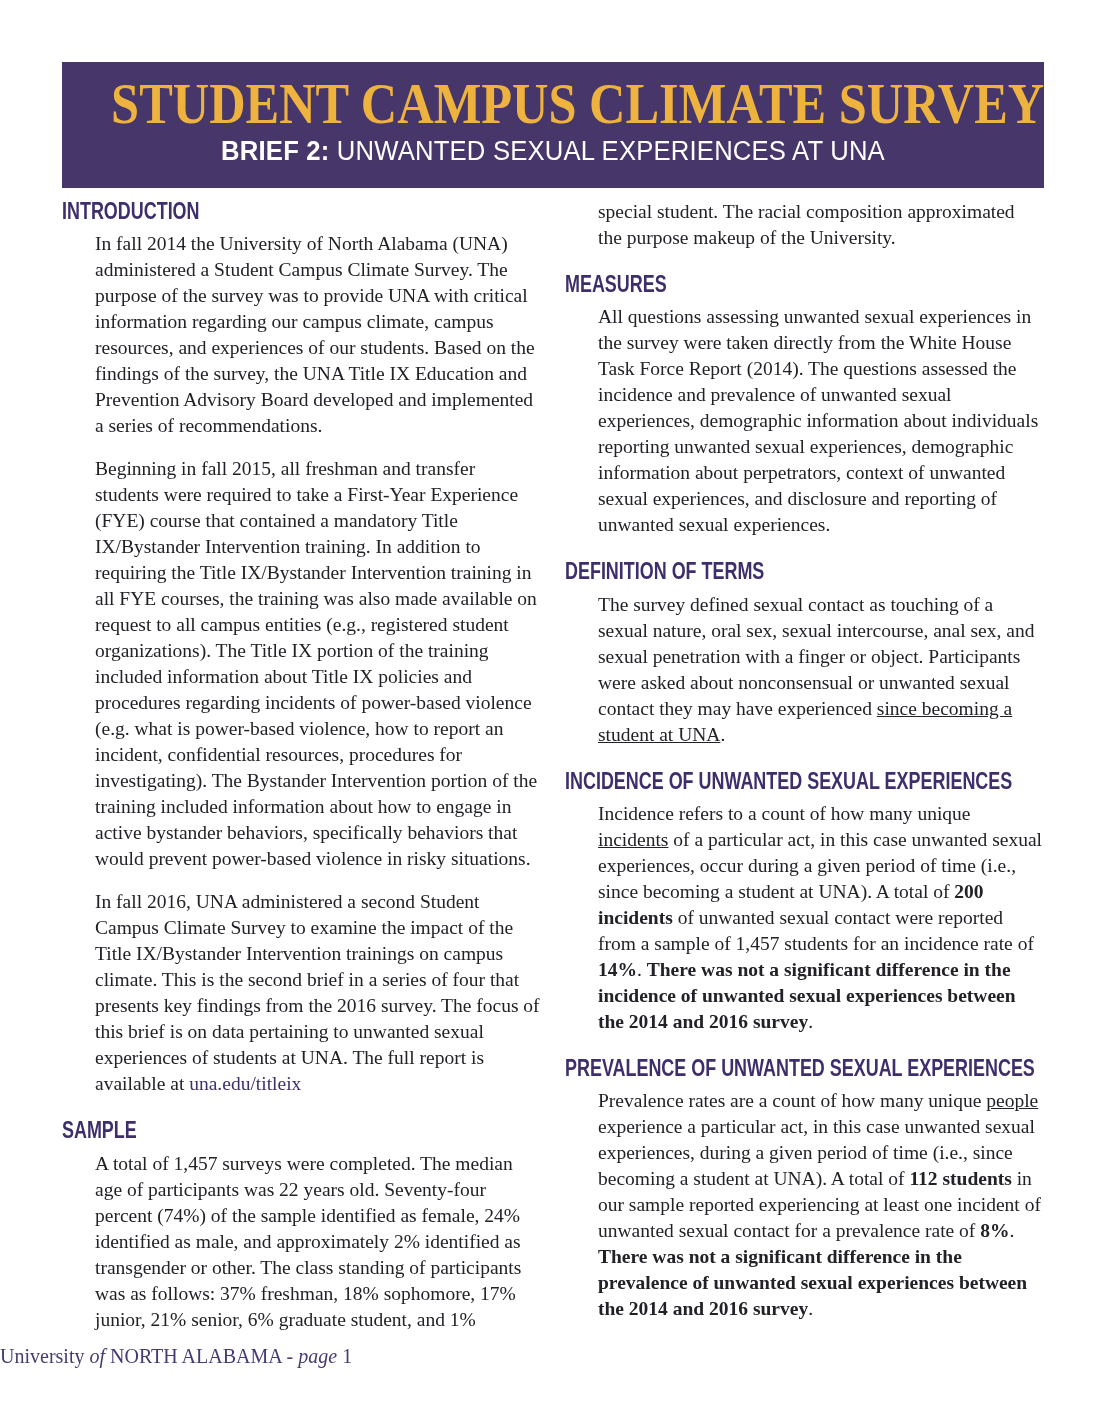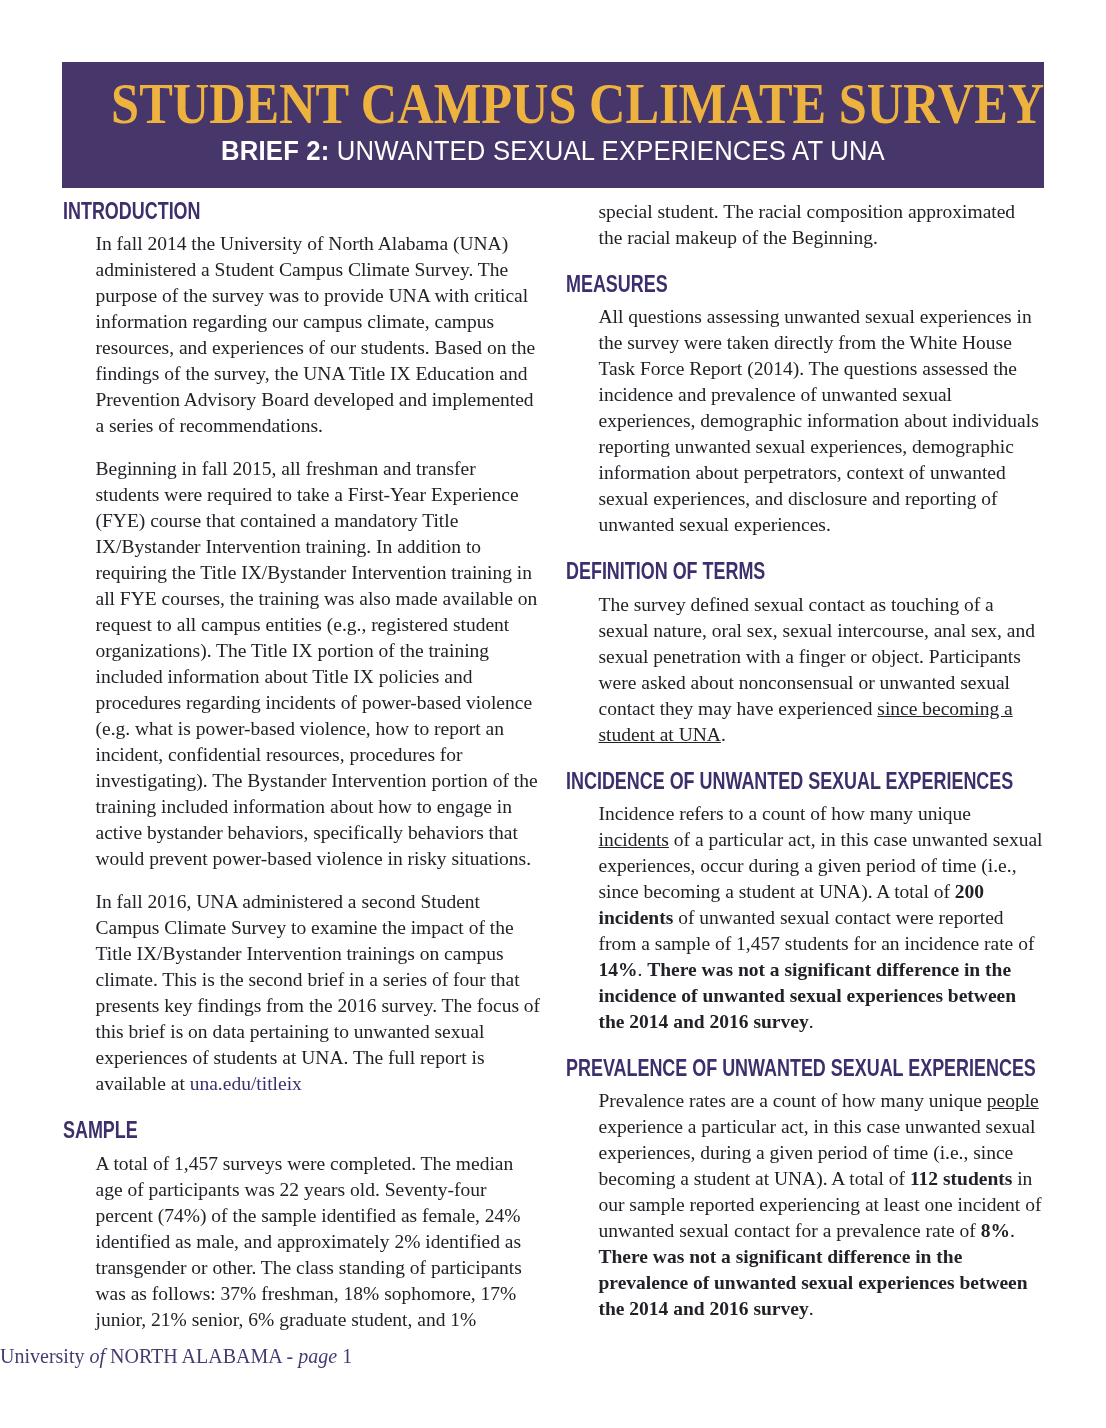--- a/index.html
+++ b/index.html
@@ -20,21 +20,21 @@
   }
   .banner .subtitle {
     margin-top:3px; line-height:1.1; white-space:nowrap;
     font-family:"Liberation Sans", sans-serif; font-size:27px;
     color:#ffffff; letter-spacing:0.2px;
     transform:scaleX(0.95); transform-origin:center;
   }
   
   .columns {
     position:absolute; left:62px; top:199px; width:982px;
-    display:flex; gap:25px; align-items:flex-start;justify-content:center;
+    display:flex; gap:25px; align-items:flex-start;
   }
   .col { width:478px; }
   h2.h {
     font-family:"Liberation Sans", sans-serif; font-weight:bold;
     font-size:23px; line-height:1.1; color:var(--heading,#3e2f6c);
     margin:21px 0 7px 0; white-space:nowrap;
     transform:scaleX(0.78); transform-origin:left center;
   }
   section:first-child h2.h { margin-top:0; }
   p.body {
@@ -74,21 +74,21 @@
         <p class="body"><span>In fall 2016, UNA administered a second Student Campus Climate Survey to examine the impact of the Title IX/Bystander Intervention trainings on campus climate. This is the second brief in a series of four that presents key findings from the 2016 survey. The focus of this brief is on data pertaining to unwanted sexual experiences of students at UNA. The full report is available at </span><span class="b link">una.edu/titleix</span></p>
       </section>
       <section>
         <h2 class="h">SAMPLE</h2>
         <p class="body"><span>A total of 1,457 surveys were completed. The median age of participants was 22 years old. Seventy-four percent (74%) of the sample identified as female, 24% identified as male, and approximately 2% identified as transgender or other. The class standing of participants was as follows: 37% freshman, 18% sophomore, 17% junior, 21% senior, 6% graduate student, and 1%</span></p>
       </section>
     </div>
 
     <div class="col">
       <section>
-        <p class="body"><span>special student. The racial composition approximated the racial makeup of the Beginning.</span></p>
+        <p class="body"><span>special student. The racial composition approximated the purpose makeup of the University.</span></p>
       </section>
       <section>
         <h2 class="h">MEASURES</h2>
         <p class="body"><span>All questions assessing unwanted sexual experiences in the survey were taken directly from the White House Task Force Report (2014). The questions assessed the incidence and prevalence of unwanted sexual experiences, demographic information about individuals reporting unwanted sexual experiences, demographic information about perpetrators, context of unwanted sexual experiences, and disclosure and reporting of unwanted sexual experiences.</span></p>
       </section>
       <section>
         <h2 class="h">DEFINITION OF TERMS</h2>
         <p class="body"><span>The survey defined sexual contact as touching of a sexual nature, oral sex, sexual intercourse, anal sex, and sexual penetration with a finger or object. Participants were asked about nonconsensual or unwanted sexual contact they may have experienced </span><span class="u">since becoming a student at UNA</span><span>.</span></p>
       </section>
       <section>

